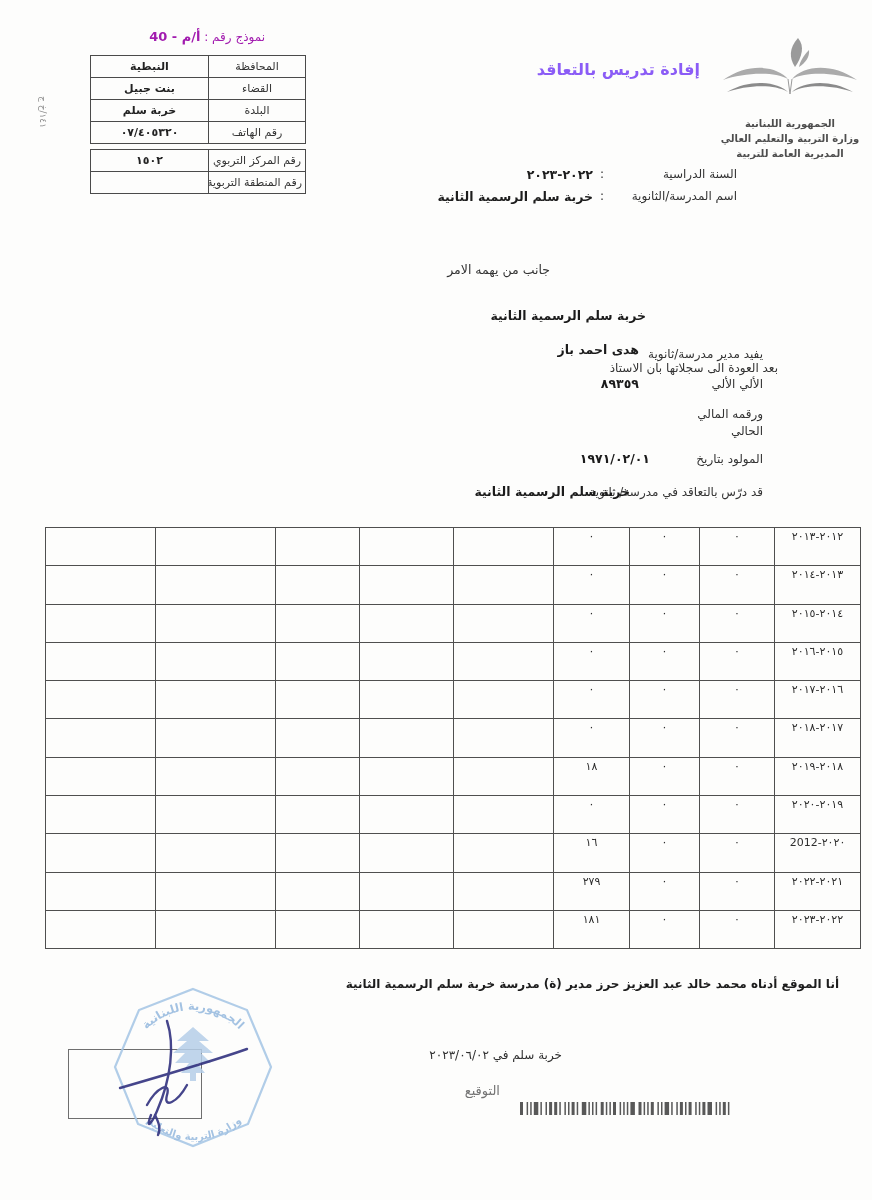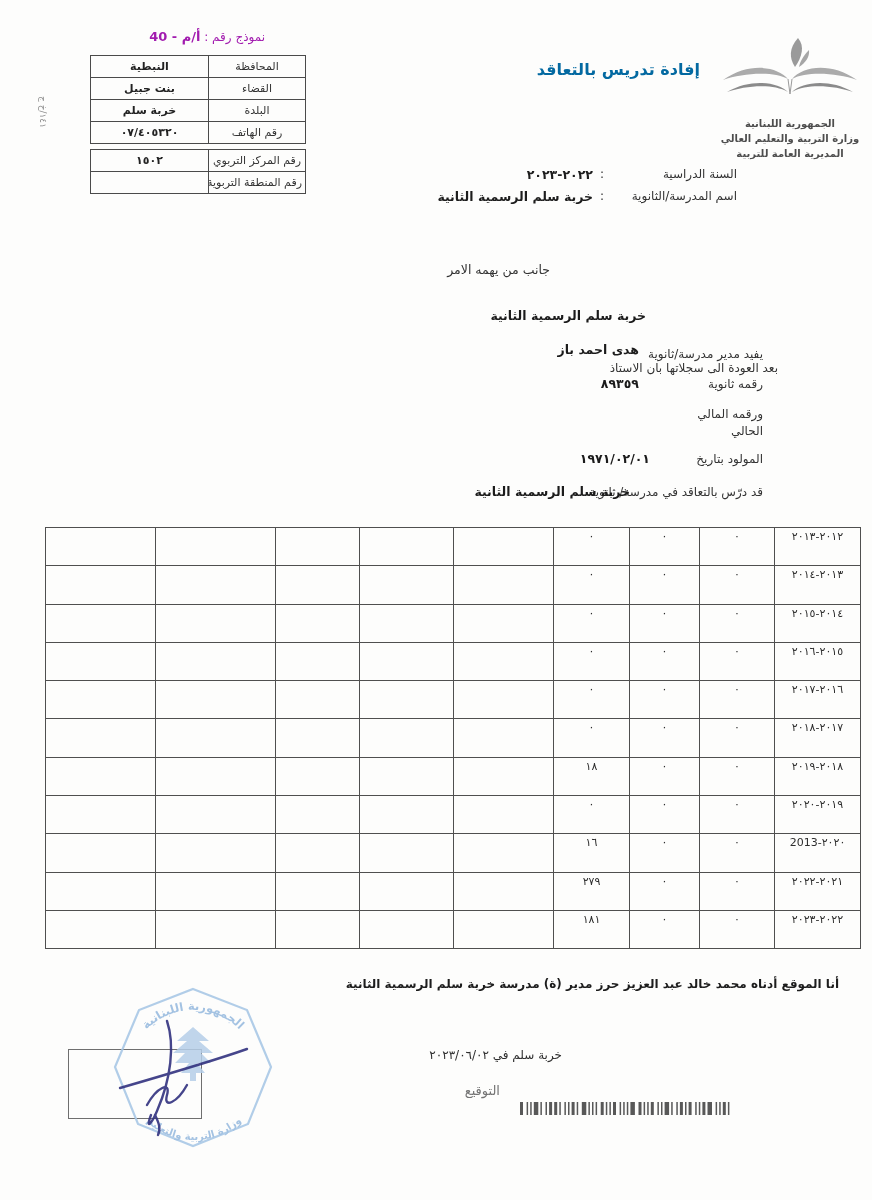--- a/index.html
+++ b/index.html
@@ -10,21 +10,21 @@
     font-family:"DejaVu Sans", sans-serif; color:#2b2b2b;
     direction:rtl;
   }
   .abs { position:absolute; }
   .b { font-weight:bold; }
 
   
   .letterhead { text-align:center; width:170px; }
   .letterhead .lh-line { font-size:10px; font-weight:bold; color:#4d4d4d; line-height:15px; white-space:nowrap; }
 
-  .doc-title { font-size:16px; font-weight:bold; color:#0369a1; white-space:nowrap; }
+  .doc-title { font-size:16px; font-weight:bold; color:#8b5cf6; white-space:nowrap; }
 
   
   .info-table { border-collapse:collapse; table-layout:fixed; direction:rtl; }
   .info-table td {
     border:1px solid #4a4a4a; height:22px; text-align:center;
     font-size:11px; color:#333; padding:0 3px; white-space:nowrap; overflow:hidden;
   }
   .info-table td.val { font-weight:bold; color:#222; }
   .form-no { font-size:12px; white-space:nowrap; color:#a21caf; }
   .side-note { font-size:9px; color:#8a8a8a; transform:rotate(90deg); transform-origin:left top; white-space:nowrap; letter-spacing:1px; }
@@ -140,21 +140,21 @@
   </div>
 
   <div class="abs salutation" style="right:322px; top:262px;">جانب من يهمه الامر</div>
 
   <div class="abs body-label" style="right:109px; top:309px;margin-top:38px;">يفيد مدير مدرسة/ثانوية</div>
   <div class="abs body-value" style="right:226px; top:308px;">خربة سلم الرسمية الثانية</div>
 
   <div class="abs body-label" style="right:94px; top:343px;margin-top:18px;">بعد العودة الى سجلاتها بان الاستاذ</div>
   <div class="abs body-value" style="right:233px; top:342px;text-align:right;">هدى احمد باز</div>
 
-  <div class="abs body-label" style="right:109px; top:377px;">رقمه ثانوية</div>
+  <div class="abs body-label" style="right:109px; top:377px;">الألي الألي</div>
   <div class="abs body-value" style="right:233px; top:376px;">٨٩٣٥٩</div>
 
   <div class="abs body-label" style="right:109px; top:407px;">ورقمه المالي</div>
   <div class="abs body-label" style="right:109px; top:424px;">الحالي</div>
 
   <div class="abs body-label" style="right:109px; top:452px;">المولود بتاريخ</div>
   <div class="abs body-value" style="right:222px; top:451px;">١٩٧١/٠٢/٠١</div>
 
   <div class="abs body-label" style="right:109px; top:485px;">قد درّس بالتعاقد في مدرسة/ ثانوية</div>
   <div class="abs body-value" style="right:242px; top:484px;">خربة سلم الرسمية الثانية</div>
@@ -262,21 +262,21 @@
         </tr>
         <tr>
           <td></td>
           <td></td>
           <td></td>
           <td></td>
           <td></td>
           <td>١٦</td>
           <td>٠</td>
           <td>٠</td>
-          <td class="year-cell">٢٠٢٠-2013</td>
+          <td class="year-cell">٢٠٢٠-2012</td>
         </tr>
         <tr>
           <td></td>
           <td></td>
           <td></td>
           <td></td>
           <td></td>
           <td>٢٧٩</td>
           <td>٠</td>
           <td>٠</td>

